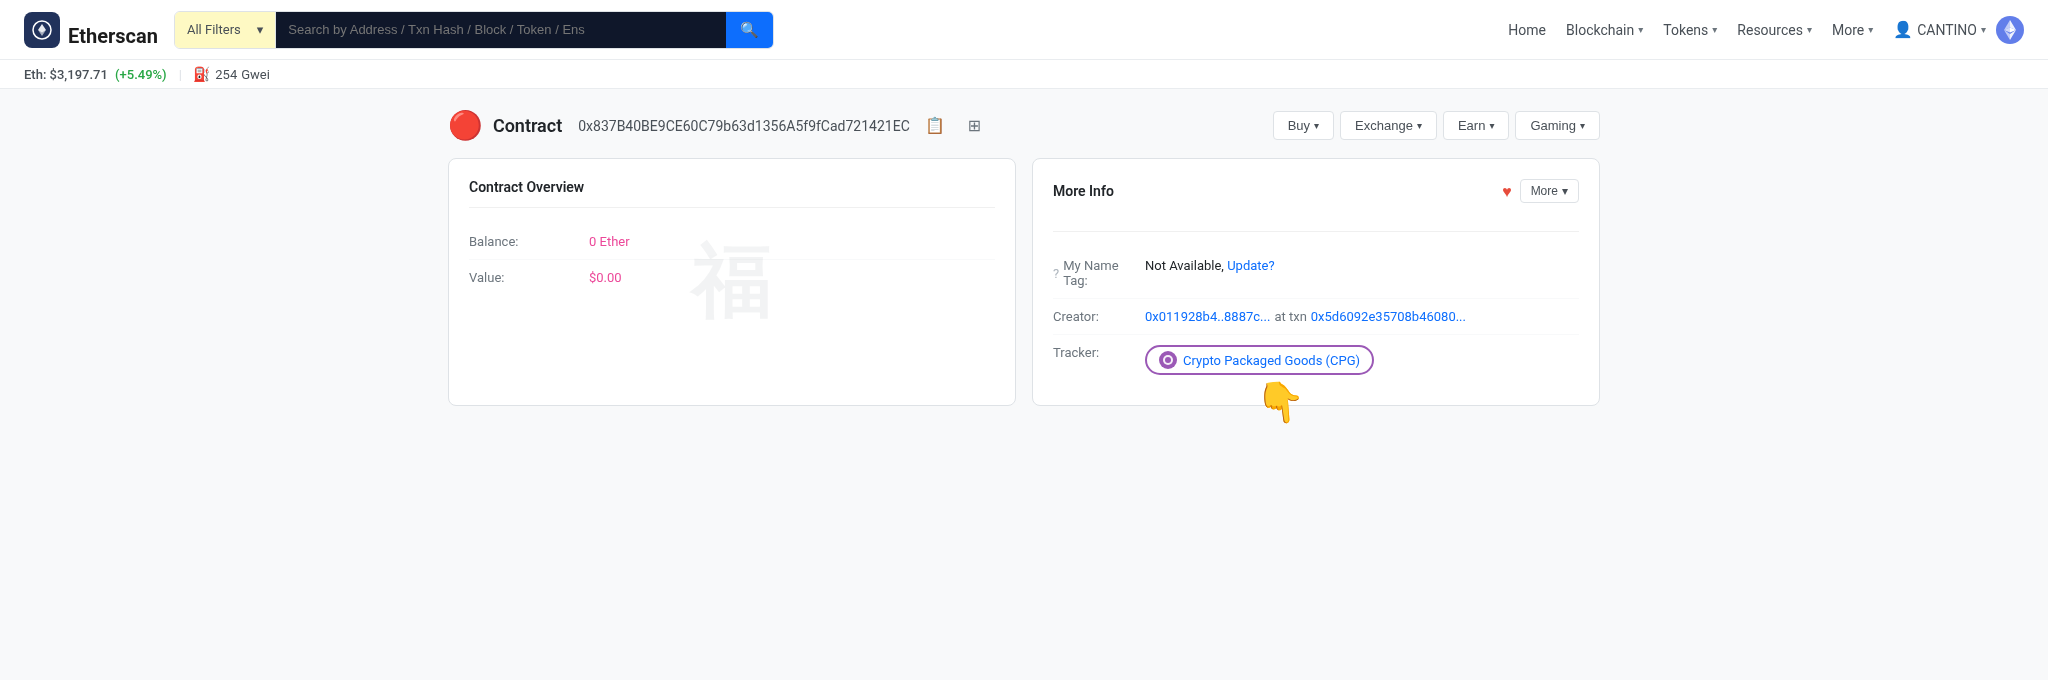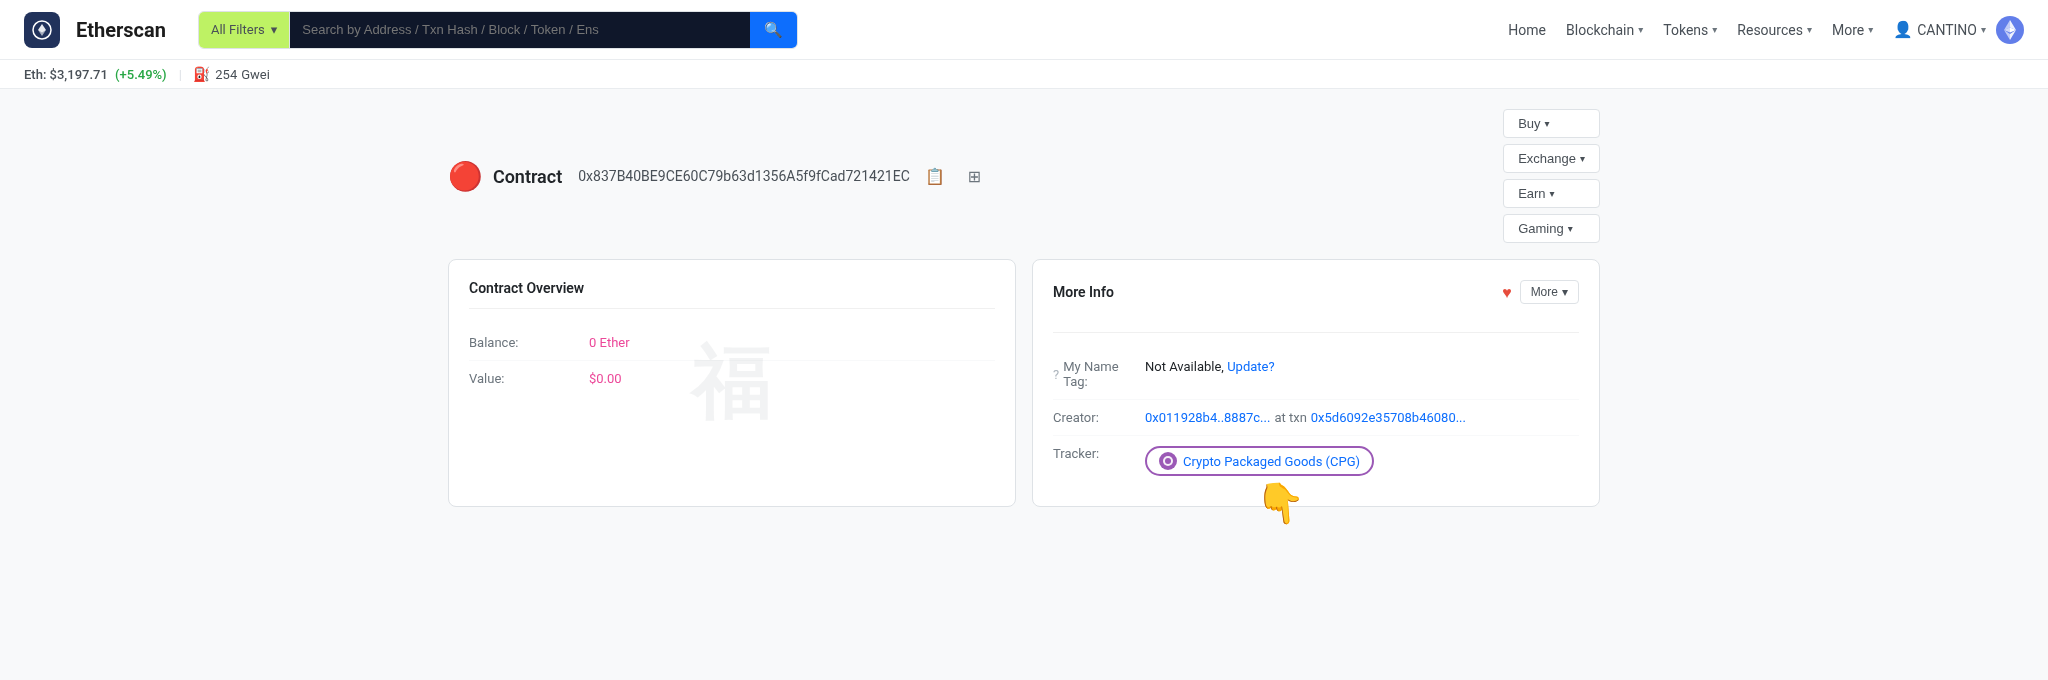--- a/index.html
+++ b/index.html
@@ -10,27 +10,26 @@
       background: #fff;
       border-bottom: 1px solid #e9ecef;
       display: flex;
       align-items: center;
       padding: 0 24px;
       height: 60px;
       gap: 16px;
     }
     .navbar-brand {
       display: flex;
-      align-items: center;
-      gap: 16px;
+      align-items: flex-end;
+      gap: 8px;
       font-size: 20px;
       font-weight: 700;
       color: #1c1c1c;
       text-decoration: none;
-      margin-right: 16px;
     }
     .brand-logo {
       width: 36px; height: 36px;
       background: #21325b;
       border-radius: 8px;
       display: flex; align-items: center; justify-content: center;
       color: #fff;
       font-size: 18px;
       font-weight: 900;
     }
@@ -41,23 +40,23 @@
       max-width: 600px;
       border: 1px solid #dee2e6;
       border-radius: 6px;
       overflow: hidden;
       height: 38px;
     }
     .filter-dropdown {
       display: flex;
       align-items: center;
       padding: 0 12px;
-      background: #bef264;
+      background: #fef9c3;
       border-right: 1px solid #dee2e6;
-      gap: 6px;
+      gap: 16px;
       cursor: pointer;
       white-space: nowrap;
       font-size: 13px;
       color: #495057;
     }
     .search-input {
       flex: 1;
       border: none;
       outline: none;
       padding: 0 12px;
@@ -157,21 +156,20 @@
       cursor: pointer;
       color: #6c757d;
       font-size: 16px;
       padding: 4px 6px;
       border-radius: 4px;
     }
 
     .action-btns {
       display: flex;
       gap: 6px;
-      flex-direction: column;
     }
     .action-btn {
       display: flex;
       align-items: center;
       gap: 4px;
       padding: 6px 14px;
       border: 1px solid #dee2e6;
       background: #fff;
       border-radius: 4px;
       font-size: 13px;

